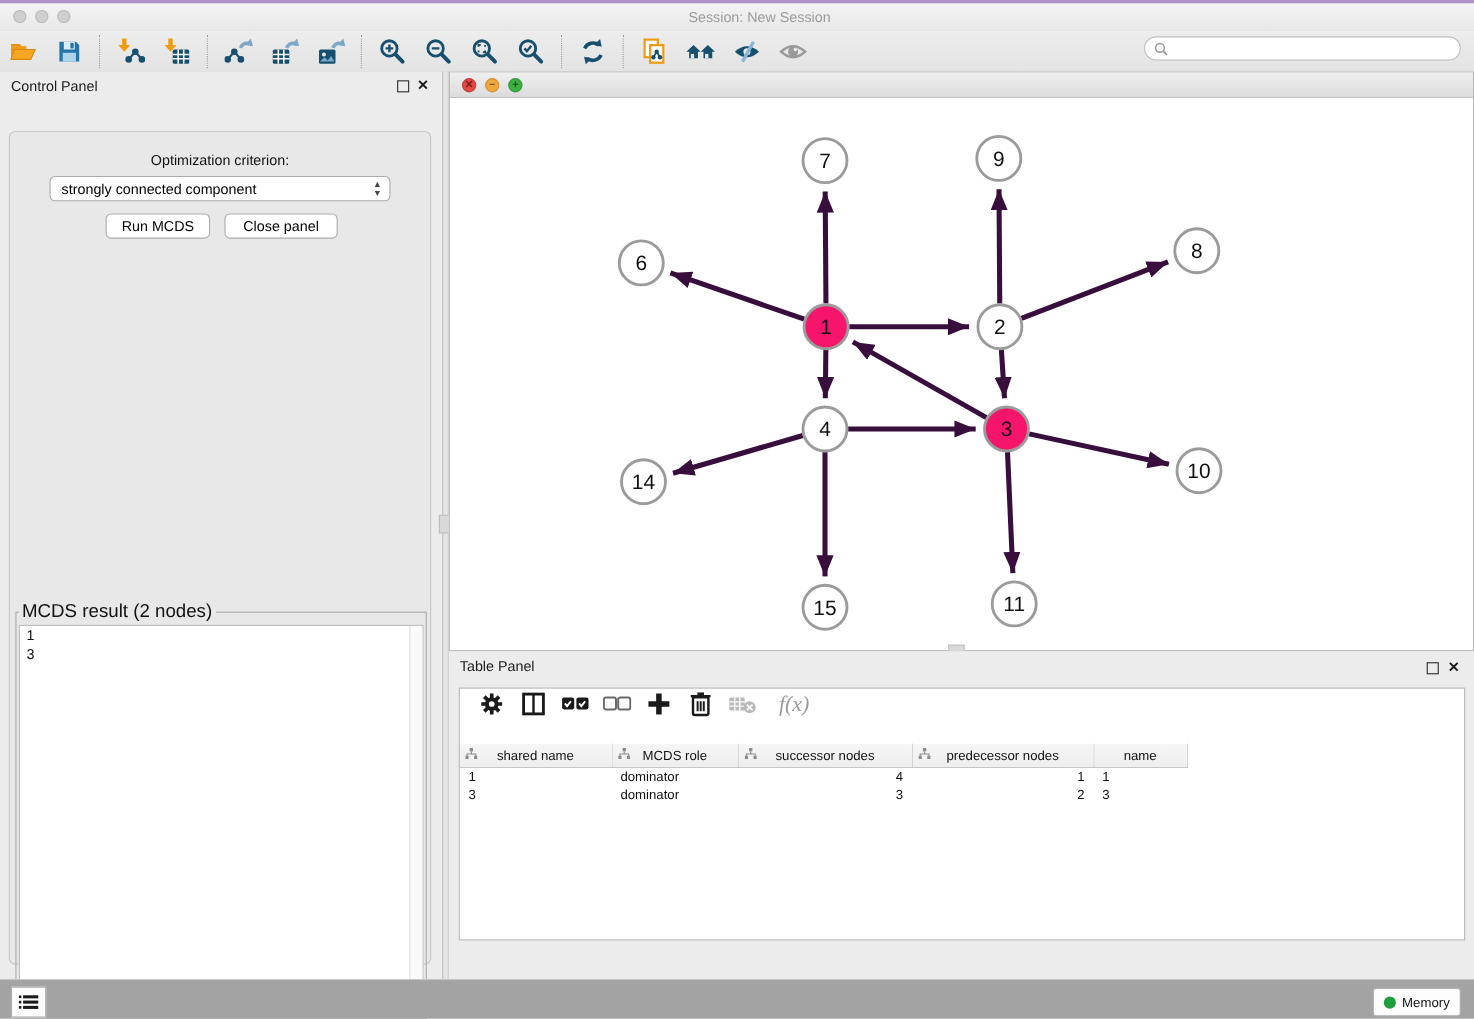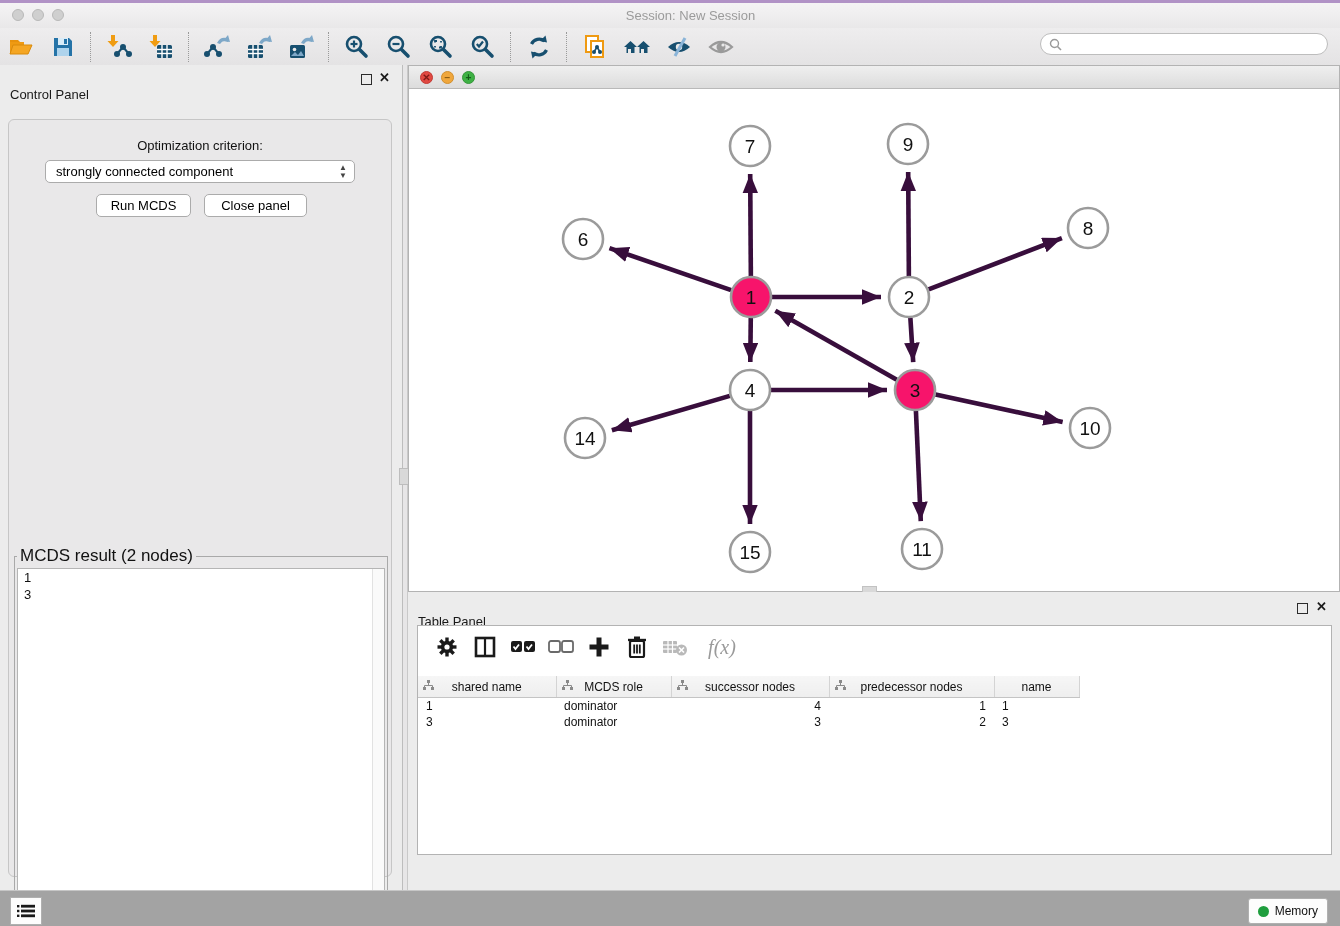--- a/index.html
+++ b/index.html
@@ -20,21 +20,21 @@
     display:flex;align-items:center;}
   .tb-icon{width:30px;height:30px;margin:0 6px;display:flex;align-items:center;
     justify-content:center;}
   .tb-sep{width:1px;height:30px;margin:0 6px;border-left:1px dotted #9a9a9a;}
   #search-box{position:absolute;right:12px;top:33px;width:288px;height:22px;
     background:#fff;border:1px solid #bdbdbd;border-radius:12px;display:flex;
     align-items:center;padding-left:8px;box-sizing:border-box;}
   #search-box input{border:none;outline:none;font-size:12px;width:240px;background:transparent;}
   
   #control-panel{position:absolute;left:0;top:65px;width:402px;height:825px;background:#ececec;}
-  .panel-title-row{position:absolute;left:10px;top:6px;font-size:13px;color:#1a1a1a;margin-top:16px;}
+  .panel-title-row{position:absolute;left:10px;top:6px;font-size:13px;color:#1a1a1a;}
   .float-box{width:9px;height:9px;border:1.5px solid #2b2b2b;display:inline-block;}
   .close-x{font-size:13px;font-weight:bold;color:#1a1a1a;}
   #cp-tabs{position:absolute;left:0;top:31px;width:100%;display:flex;justify-content:center;}
   .cp-tab{font-size:13px;padding:3px 13px;background:#fff;border:1px solid #ababab;
     border-right:none;color:#000;}
   .cp-tab:first-child{border-top-left-radius:5px;border-bottom-left-radius:5px;}
   .cp-tab:last-child{border-right:1px solid #ababab;border-top-right-radius:5px;border-bottom-right-radius:5px;}
   .cp-tab.active{background:#e2e2e2;color:#b3b3b3;}
   #cp-body{position:absolute;left:8px;top:54px;width:384px;height:758px;background:#e9e8e9;
     border:1px solid #c6c6c6;border-radius:6px;box-sizing:border-box;}
@@ -68,21 +68,21 @@
     background:linear-gradient(#efefef,#dcdcdc);border-bottom:1px solid #b9b9b9;box-sizing:border-box;}
   .tl-btn{position:absolute;top:5px;width:13px;height:13px;border-radius:50%;
     box-sizing:border-box;font-size:10px;line-height:12px;text-align:center;font-weight:bold;}
   #net-title{position:absolute;top:4px;left:0;width:100%;text-align:center;font-size:13px;color:#111;}
   #graph-canvas{position:absolute;left:0;top:23px;width:930px;height:502px;background:#fff;}
   
   #table-panel{position:absolute;left:408px;top:592px;width:932px;height:298px;background:#ececec;}
   #tp-box{position:absolute;left:9px;top:33px;width:915px;height:230px;background:#fff;
     border:1px solid #b3b3b3;box-sizing:border-box;}
   #tp-toolbar{position:absolute;left:0;top:0;width:100%;height:42px;display:flex;
-    align-items:center;padding-left:10px;box-sizing:border-box;}
+    padding-left:10px;box-sizing:border-box;}
   .tp-icon{width:28px;height:28px;margin:0 5px;display:flex;align-items:center;justify-content:center;}
   .fx-label{font-size:20px;font-style:italic;color:#9a9a9a;font-family:"Liberation Serif",serif;}
   #tp-table{position:absolute;left:0;top:50px;width:100%;border-collapse:collapse;table-layout:fixed;}
   #tp-table th{height:19px;background:linear-gradient(#f6f6f6,#eeeeee);border-bottom:1px solid #c4c4c4;
     border-right:1px solid #d4d4d4;font-size:12px;font-weight:normal;color:#111;position:relative;}
   #tp-table th .tree-ic{position:absolute;left:5px;top:4px;}
   #tp-table td{font-size:12px;color:#111;height:16px;padding:0 8px;white-space:nowrap;}
   #tp-tabs{position:absolute;left:0;top:271px;width:100%;display:flex;justify-content:center;}
   .tp-tab{font-size:13px;padding:3px 14px;background:#fff;border:1px solid #ababab;border-right:none;color:#000;}
   .tp-tab:first-child{border-top-left-radius:7px;border-bottom-left-radius:7px;}

